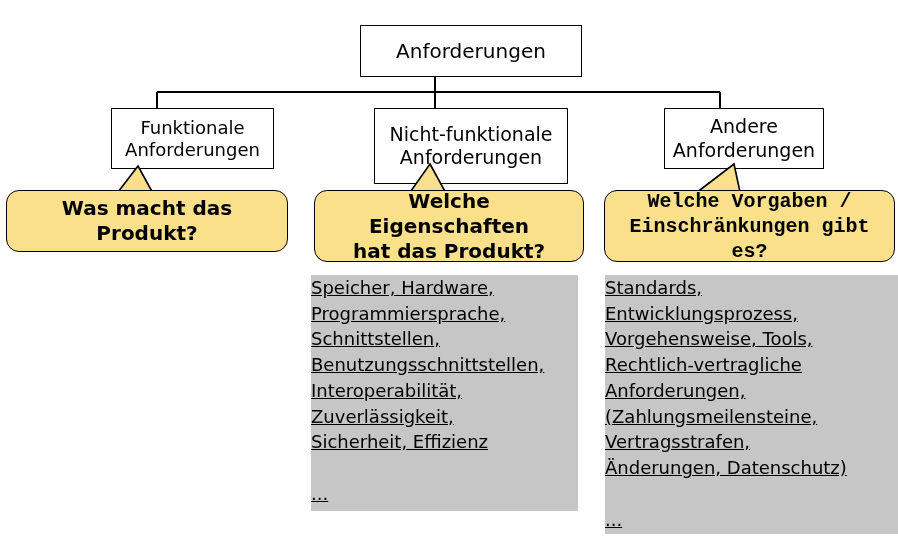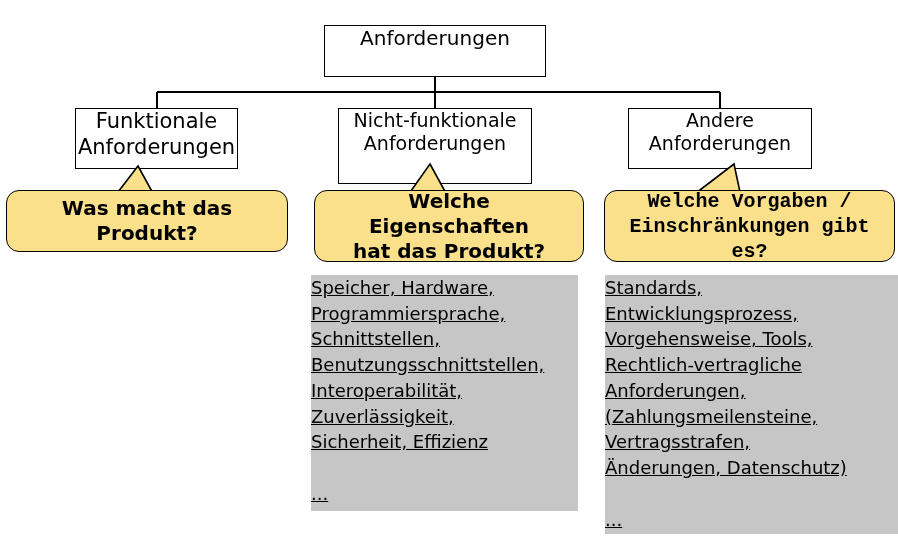--- a/index.html
+++ b/index.html
@@ -31,45 +31,46 @@
     height: 540px;
     z-index: 1;
   }
   
   .node-box {
     position: absolute;
     box-sizing: border-box;
     background: #ffffff;
     border: 1.4px solid #000000;
     display: flex;
-    align-items: flex-start;
+    align-items: center;
     justify-content: center;
     text-align: center;
     z-index: 3;
     line-height: 1.22;
+    margin-left: 36px;
   }
   .node-box .node-label {
     display: block;
     white-space: pre-line;
     padding: 0 6px;
   }
   #node-root {
     left: 324px;  top: 25px;  width: 222px; height: 52px;
     font-size: 20px;
   }
   #node-functional {
     left: 75px;   top: 108px; width: 163px; height: 61px;
-    font-size: 21px;
+    font-size: 18px;
   }
   #node-nonfunctional {
     left: 338px;  top: 108px; width: 194px; height: 76px;
     font-size: 19px;
   }
   #node-other {
-    left: 628px;  top: 108px; width: 184px; height: 61px;
+    left: 628px;  top: 108px; width: 160px; height: 61px;
     font-size: 19px;
   }
 
   
   .callout {
     position: absolute;
     z-index: 4;
   }
   .callout .bubble {
     position: absolute;

